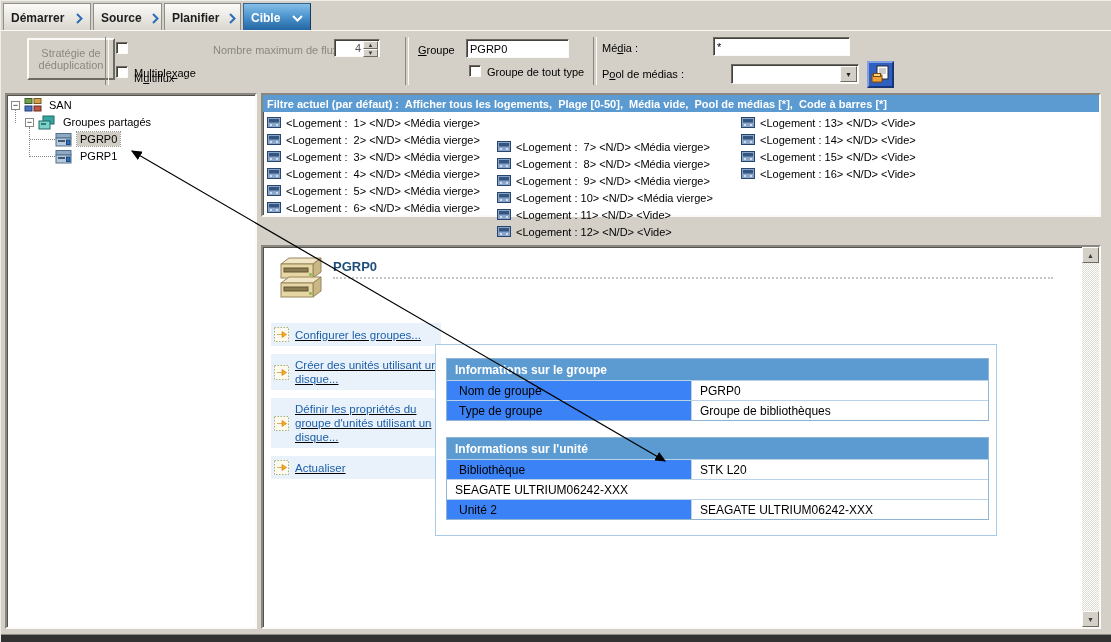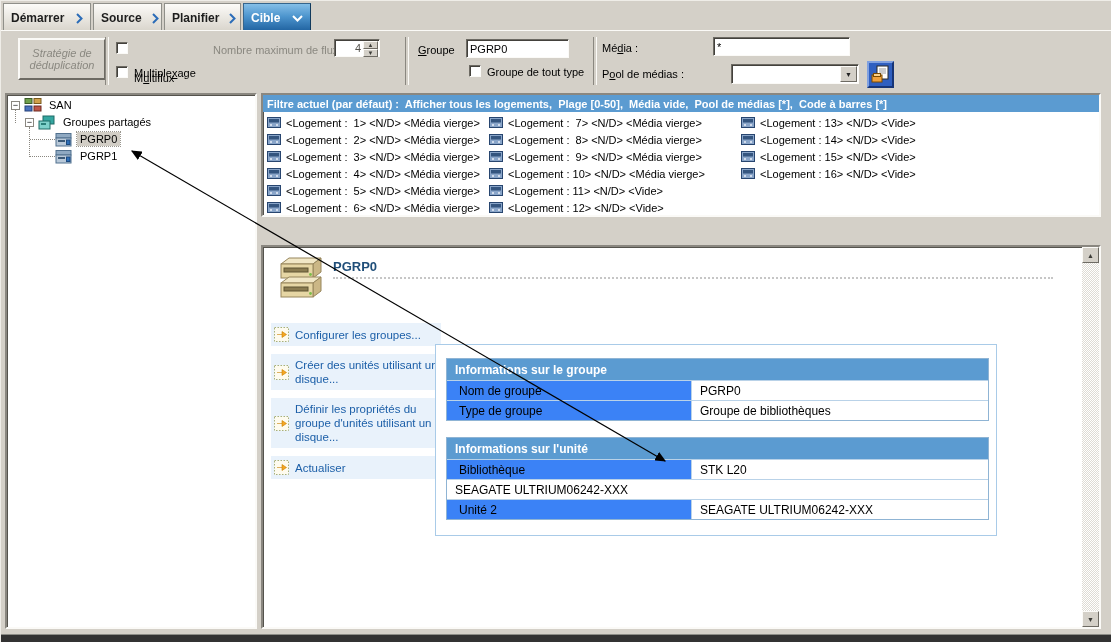--- a/index.html
+++ b/index.html
@@ -54,21 +54,21 @@
   
   #filterbar{position:absolute;left:0;top:0;right:0;height:17px;background:#5B9BD1;color:#fff;
              font-size:11px;font-weight:bold;display:flex;align-items:center;padding-left:4px;white-space:pre;}
   .slots-col{position:absolute;top:19px;display:flex;flex-direction:column;}
   .slot{height:17px;display:flex;align-items:center;gap:5px;font-size:11px;white-space:pre;color:#000;}
   .slot-ico{line-height:0;}
   
   #detail-title{position:absolute;left:70px;top:12px;font-size:13px;font-weight:bold;color:#1F4E79;}
   #title-rule{position:absolute;left:70px;top:30px;right:46px;border-top:2px dotted #c6c6c6;}
   .links{position:absolute;left:8px;top:76px;width:170px;display:flex;flex-direction:column;gap:8px;}
-  .link{background:#E9F2FB;padding:4px 3px;display:flex;align-items:center;gap:6px;cursor:pointer;}
+  .link{background:#E9F2FB;padding:4px 3px;display:flex;align-items:center;gap:6px;cursor:pointer;text-decoration:underline;}
   .link-txt{font-size:11.5px;color:#1C5FA8;line-height:14px;}
   .link-ico{flex:0 0 auto;line-height:0;}
   #tables-box{position:absolute;left:172px;top:97px;width:562px;height:192px;box-sizing:border-box;
               border:1px solid #A9CBE8;background:#fff;}
   .itable{position:absolute;left:10px;width:543px;box-sizing:border-box;border:1px solid #8FB4D4;}
   .ithead{height:21px;background:#5B9BD1;color:#fff;font-weight:bold;font-size:12px;
           display:flex;align-items:center;padding-left:8px;}
   .itrow{height:19px;display:flex;border-top:1px solid #B9D2E8;font-size:12px;}
   .itc-l{width:245px;box-sizing:border-box;background:#3b82f6;border-right:1px solid #B9D2E8;
          display:flex;align-items:center;padding-left:12px;}
@@ -107,21 +107,21 @@
         </svg></span>
   </div>
   <div class="tab active" style="left:242px;width:68px;">
     <span>Cible</span>
     <span class="chev"><svg width="11" height="7" viewBox="0 0 11 7">
           <polyline points="1,1 5.5,5.5 10,1" fill="none" stroke="#ffffff" stroke-width="2"></polyline>
         </svg></span>
   </div>
 
   <div id="toolbar">
-    <div class="btn3d" style="left:17px;top:7px;width:88px;height:42px;padding:0 4px;font-style:italic;">
+    <div class="btn3d" style="left:26px;top:7px;width:88px;height:42px;padding:0 4px;">
       <span>Stratégie de déduplication</span>
     </div>
     <div class="vsep" style="left:104px;top:6px;height:48px;"></div>
 
     <span class="cb" style="left:115px;top:11px;"></span>
     <span class="lbl" style="left:133px;top:20px;margin-top:21px;"><span>M</span><span class="ul">u</span><span>ltiflux</span></span>
     <span class="cb" style="left:115px;top:35px;"></span>
     <span class="lbl" style="left:133px;top:36px;"><span>Multiple</span><span class="ul">x</span><span>age</span></span>
 
     <span class="lbl dis" style="left:212px;top:13px;">Nombre maximum de flux</span>
@@ -249,21 +249,21 @@
               <circle cx="10" cy="8" r="1" fill="#E8EEF6"></circle>
             </svg></span><span class="slot-txt">&lt;Logement :  5&gt; &lt;N/D&gt; &lt;Média vierge&gt;</span></div>
       <div class="slot"><span class="slot-ico"><svg width="14" height="11" viewBox="0 0 14 11">
               <rect x="0.5" y="0.5" width="13" height="10" fill="#89A5C9" stroke="#27456F"></rect>
               <rect x="2" y="2" width="10" height="3.5" fill="#34557F"></rect>
               <circle cx="4" cy="8" r="1" fill="#E8EEF6"></circle>
               <circle cx="10" cy="8" r="1" fill="#E8EEF6"></circle>
             </svg></span><span class="slot-txt">&lt;Logement :  6&gt; &lt;N/D&gt; &lt;Média vierge&gt;</span></div>
     </div>
 
-    <div class="slots-col" style="left:226px;">
+    <div class="slots-col" style="left:234px;margin-top:24px;">
       <div class="slot"><span class="slot-ico"><svg width="14" height="11" viewBox="0 0 14 11">
               <rect x="0.5" y="0.5" width="13" height="10" fill="#89A5C9" stroke="#27456F"></rect>
               <rect x="2" y="2" width="10" height="3.5" fill="#34557F"></rect>
               <circle cx="4" cy="8" r="1" fill="#E8EEF6"></circle>
               <circle cx="10" cy="8" r="1" fill="#E8EEF6"></circle>
             </svg></span><span class="slot-txt">&lt;Logement :  7&gt; &lt;N/D&gt; &lt;Média vierge&gt;</span></div>
       <div class="slot"><span class="slot-ico"><svg width="14" height="11" viewBox="0 0 14 11">
               <rect x="0.5" y="0.5" width="13" height="10" fill="#89A5C9" stroke="#27456F"></rect>
               <rect x="2" y="2" width="10" height="3.5" fill="#34557F"></rect>
               <circle cx="4" cy="8" r="1" fill="#E8EEF6"></circle>

